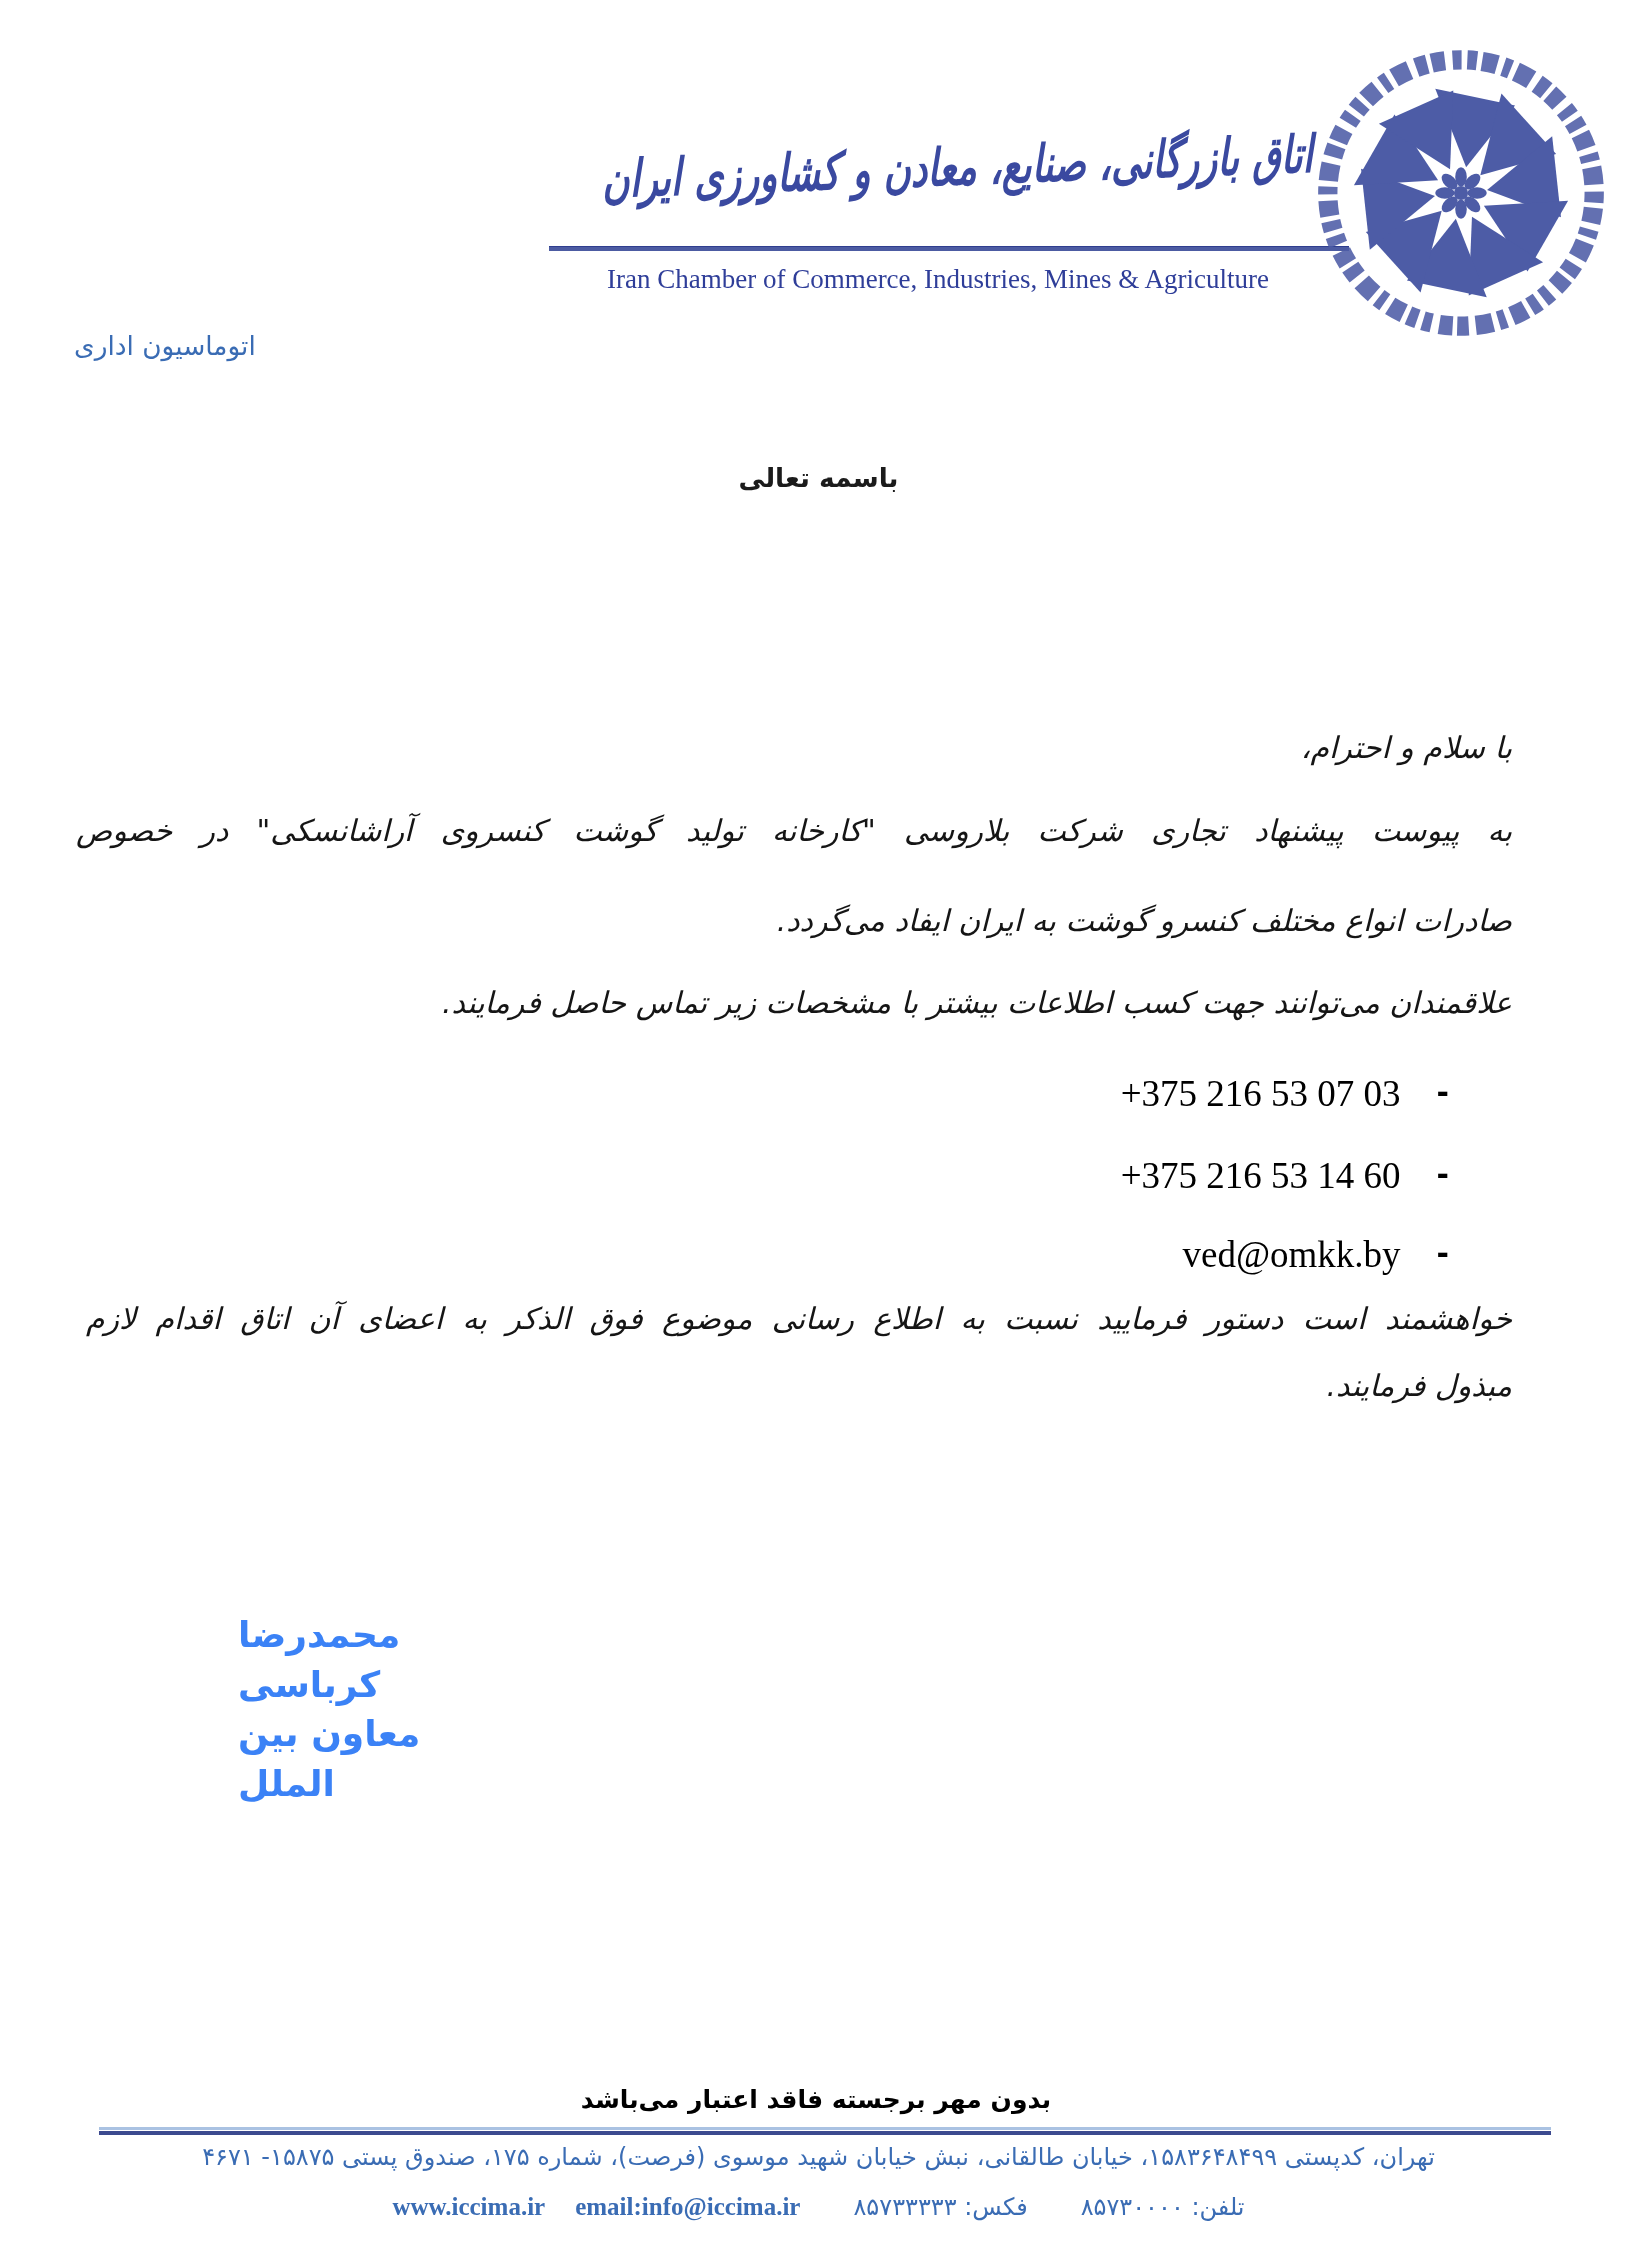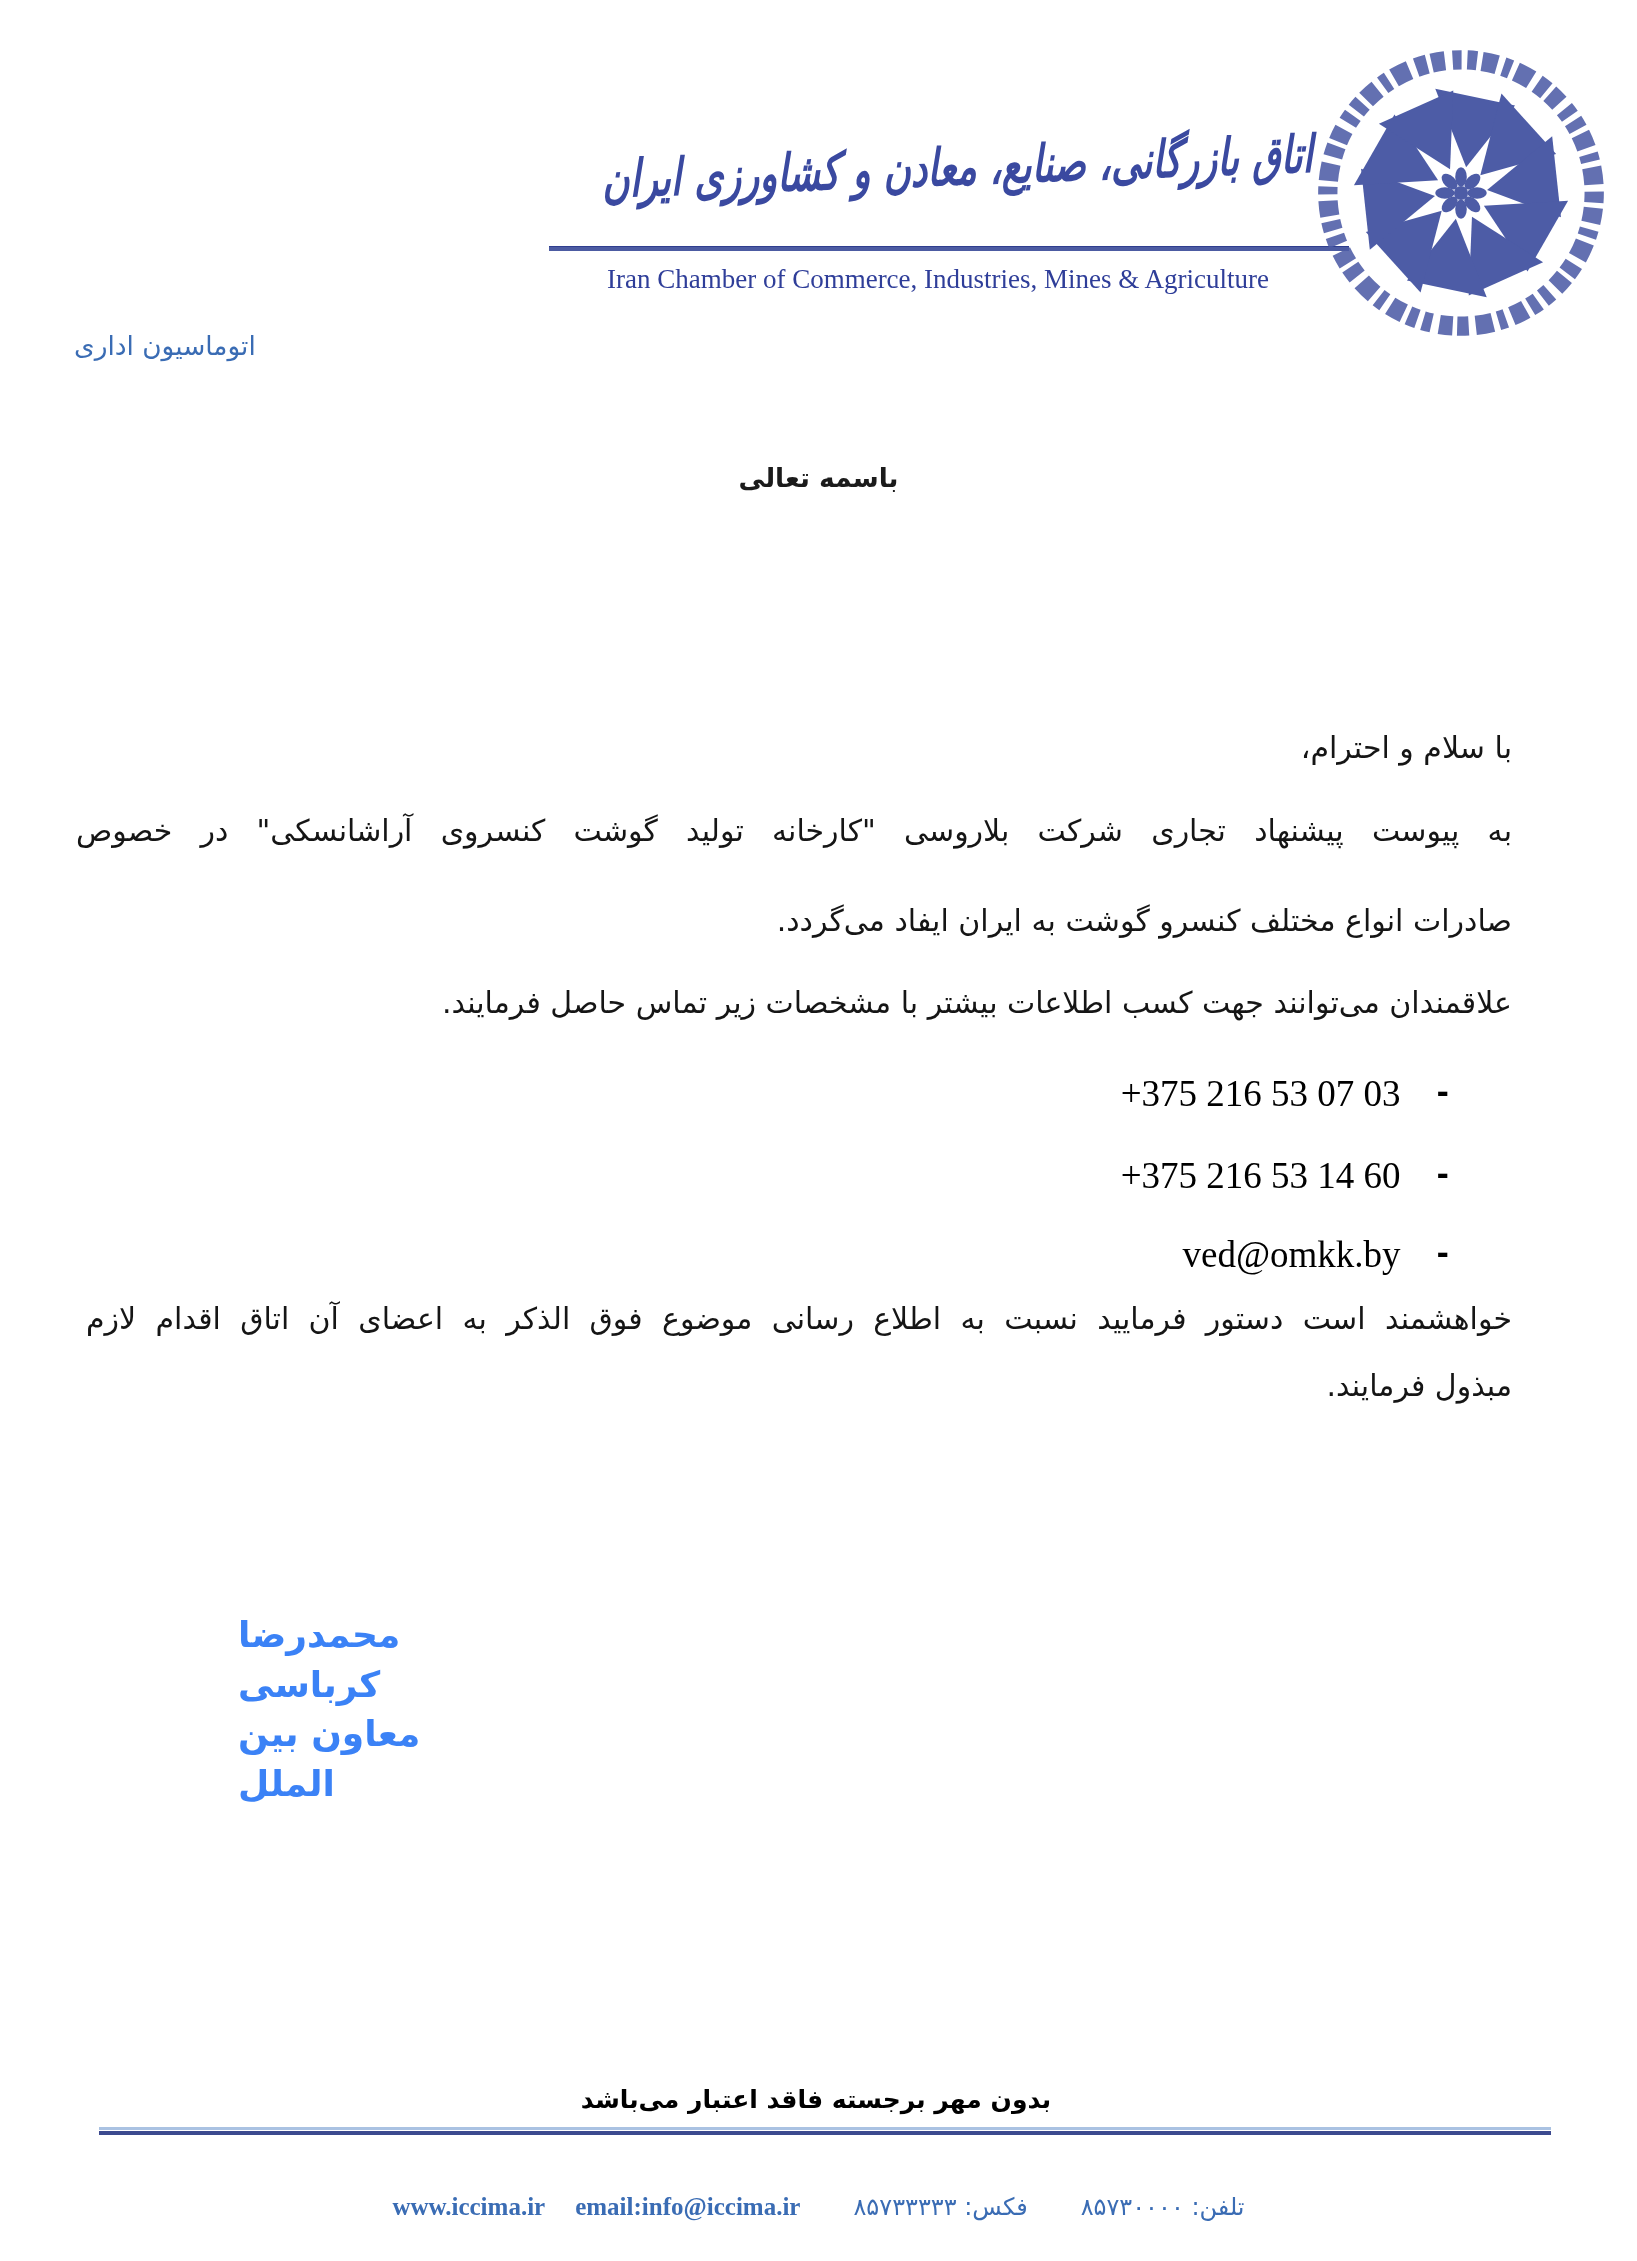--- a/index.html
+++ b/index.html
@@ -34,21 +34,21 @@
   .automation{
     position:absolute;left:74px;top:330px;
     font-size:26.4px;color:#3a6cb4;direction:rtl;white-space:nowrap;
   }
   .besmeleh{
     position:absolute;left:0;right:0;top:462px;
     text-align:center;font-size:26.4px;font-weight:bold;direction:rtl;
   }
   
   .bodyline{
-    position:absolute;direction:rtl;font-size:30px;
+    position:absolute;direction:rtl;font-size:30px;font-style:italic;
     color:#151515;white-space:nowrap;
   }
   .justified{
     white-space:normal;
     text-align:justify;text-align-last:justify;
   }
   .salutation{top:730px;right:125px;}
   .p1l1{top:813px;right:125px;left:76px;}
   .p1l2{top:903px;right:125px;}
   .p2{top:985px;right:125px;}
@@ -159,20 +159,21 @@
 
   <div class="signature">
     <div>محمدرضا کرباسی</div>
     <div>معاون بین الملل</div>
   </div>
 
   <div class="validity">بدون مهر برجسته فاقد اعتبار می‌باشد</div>
   <div class="footer-rule-light"></div>
   <div class="footer-rule-dark"></div>
 
+  <div class="footer-address">تهران، کدپستی ۱۵۸۳۶۴۸۴۹۹، خیابان طالقانی، نبش خیابان شهید موسوی (فرصت)، شماره ۱۷۵، صندوق پستی ۱۵۸۷۵- ۴۶۷۱</div>
 
   <div class="footer-contact">
     <span class="grp">
       <span>تلفن:</span>
       <span>۸۵۷۳۰۰۰۰</span>
     </span>
     <span class="grp">
       <span>فکس:</span>
       <span>۸۵۷۳۳۳۳۳</span>
     </span>

